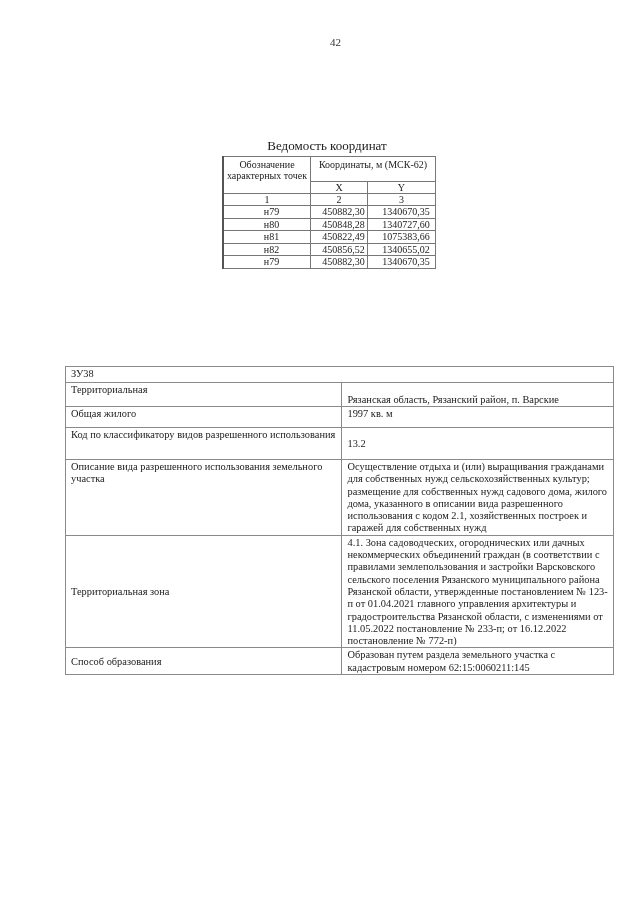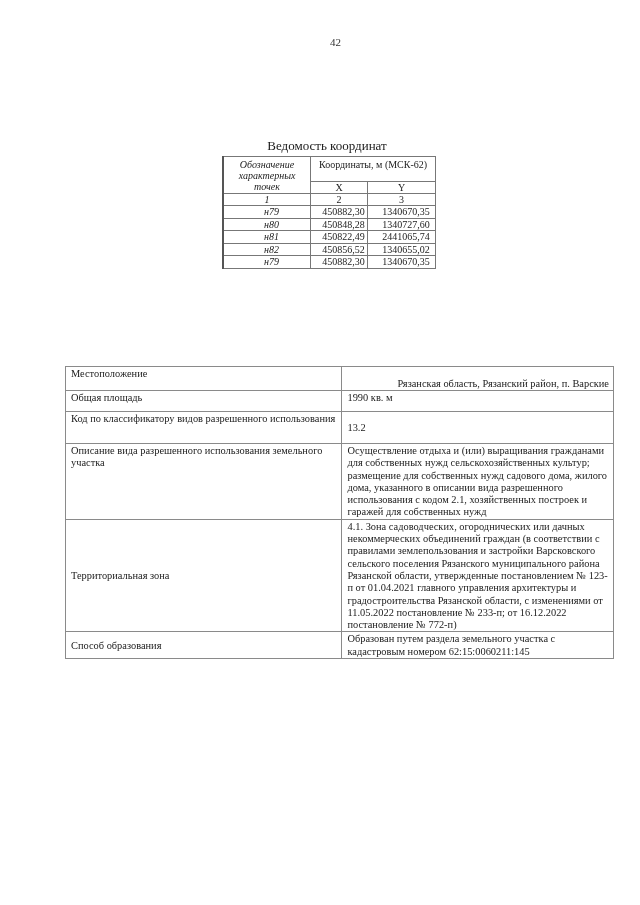--- a/index.html
+++ b/index.html
@@ -19,32 +19,32 @@
   table.coord {
     position: absolute; left: 222px; top: 156px; width: 214px;
     border-collapse: collapse; font-size: 10px; line-height: 11px;
   }
   table.coord td {
     border: 1px solid #777; text-align: center; padding: 0 2px; color: #222;
   }
   table.coord td.hdr { vertical-align: top; padding-top: 2px; }
   table.coord tr.num td { height: 11px; }
   table.coord tr.datarow td { height: 11.5px; padding-left: 11px; }
-  table.coord .leftbar { border-left: 2px solid #555; font-style: italic; }
+  table.coord .leftbar { border-left: 2px solid #555; }
 
   table.main {
     position: absolute; left: 65px; top: 366px; width: 549px;
     border-collapse: collapse; font-size: 10.4px; line-height: 12.3px;
   }
   table.main td {
     border: 1px solid #8a8a8a; padding: 1px 4px 0 5px; vertical-align: top; color: #222;
   }
   table.main td.l { width: 267px; }
   table.main td.r { width: 262px; }
-  table.main td.bottom { vertical-align: bottom; text-align: right; }
+  table.main td.bottom { vertical-align: bottom; }
   table.main td.mid { vertical-align: middle; }
 </style>
 </head>
 <body>
 
 <div class="page-number">42</div>
 
 <div class="coord-title">Ведомость координат</div>
 
 <table class="coord">
@@ -68,44 +68,47 @@
     <td>1340670,35</td>
   </tr>
   <tr class="datarow">
     <td class="leftbar">н80</td>
     <td>450848,28</td>
     <td>1340727,60</td>
   </tr>
   <tr class="datarow">
     <td class="leftbar">н81</td>
     <td>450822,49</td>
-    <td>2441065,74</td>
+    <td>1075383,66</td>
   </tr>
   <tr class="datarow">
     <td class="leftbar">н82</td>
     <td>450856,52</td>
     <td>1340655,02</td>
   </tr>
   <tr class="datarow">
     <td class="leftbar">н79</td>
     <td>450882,30</td>
     <td>1340670,35</td>
   </tr>
 </tbody>
   </table>
 
 <table class="main">
   <tbody>
+      <tr>
+    <td colspan="2" style="height:14px;">ЗУ38</td>
+  </tr>
   <tr>
-    <td class="l" style="height:22px;">Местоположение</td>
+    <td class="l" style="height:22px;">Территориальная</td>
     <td class="r bottom">Рязанская область, Рязанский район, п. Варские</td>
   </tr>
   <tr>
-    <td class="l" style="height:19px;">Общая площадь</td>
-    <td class="r">1990 кв. м</td>
+    <td class="l" style="height:19px;">Общая жилого</td>
+    <td class="r">1997 кв. м</td>
   </tr>
   <tr>
     <td class="l" style="height:30px;margin-left:38px;">Код по классификатору видов разрешенного использования</td>
     <td class="r mid">13.2</td>
   </tr>
   <tr>
     <td class="l" style="">Описание вида разрешенного использования земельного участка</td>
     <td class="r">Осуществление отдыха и (или) выращивания гражданами для собственных нужд сельскохозяйственных культур; размещение для собственных нужд садового дома, жилого дома, указанного в описании вида разрешенного использования с кодом 2.1, хозяйственных построек и гаражей для собственных нужд</td>
   </tr>
   <tr>

